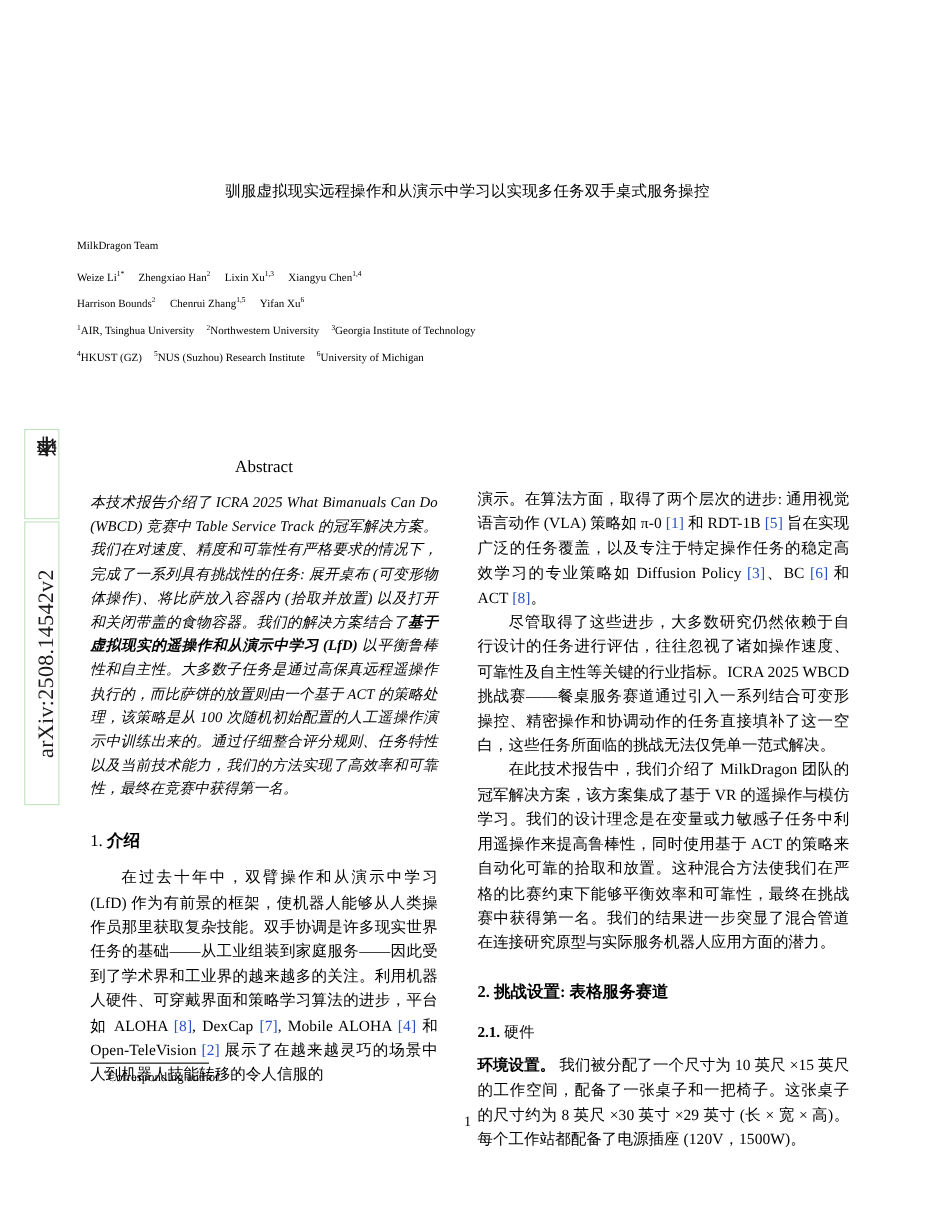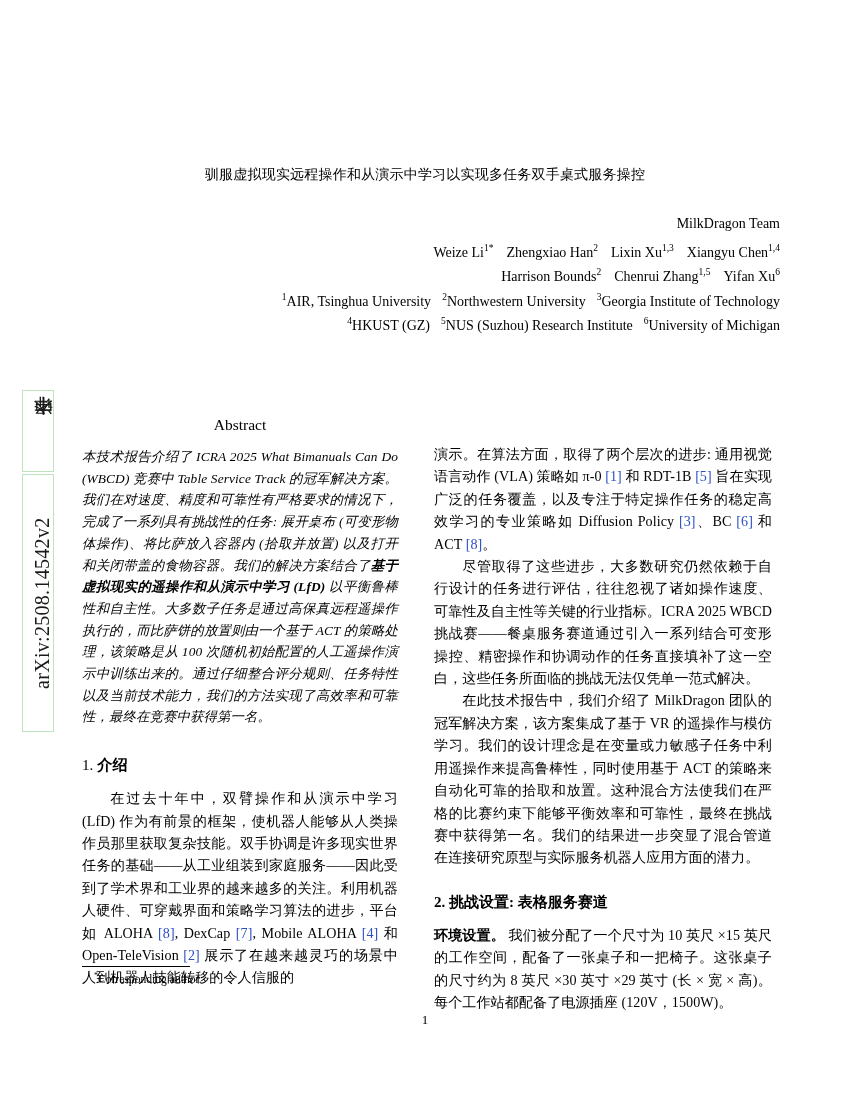--- a/index.html
+++ b/index.html
@@ -68,22 +68,22 @@
     line-height: 28px;
     letter-spacing: 0.2px;
     margin: 13px;
   }
 
   #author-block {
     position: absolute;
     left: 70px;
     top: 212px;
     width: 710px;
-    text-align: right;
-    font-size: 14px;
+    text-align: left;
+    font-size: 10px;
     line-height: 24.5px;
   }
   #team-name { display: block; margin-bottom: 4px; }
   .author-line { display: block; }
   .affil-line { display: block; }
   .author-sep { display: inline-block; width: 13px; }
   .affil-sep { display: inline-block; width: 11px; }
   sup { font-size: 0.68em; vertical-align: super; line-height: 0; }
   #email-line { display: block; margin-top: 2px; }
 
@@ -238,20 +238,21 @@
 <div id="col-right">
 
   <p class="cjk-body"><span>演示。在算法方面，取得了两个层次的进步: 通用视觉语言动作 (VLA) 策略如 π-0 </span><span class="cite">[1]</span><span> 和 RDT-1B </span><span class="cite">[5]</span><span> 旨在实现广泛的任务覆盖，以及专注于特定操作任务的稳定高效学习的专业策略如 Diffusion Policy </span><span class="cite">[3]</span><span>、BC </span><span class="cite">[6]</span><span> 和 ACT </span><span class="cite">[8]</span><span>。</span></p>
 
   <p class="cjk-body indent">尽管取得了这些进步，大多数研究仍然依赖于自行设计的任务进行评估，往往忽视了诸如操作速度、可靠性及自主性等关键的行业指标。ICRA 2025 WBCD 挑战赛——餐桌服务赛道通过引入一系列结合可变形操控、精密操作和协调动作的任务直接填补了这一空白，这些任务所面临的挑战无法仅凭单一范式解决。</p>
 
   <p class="cjk-body indent">在此技术报告中，我们介绍了 MilkDragon 团队的冠军解决方案，该方案集成了基于 VR 的遥操作与模仿学习。我们的设计理念是在变量或力敏感子任务中利用遥操作来提高鲁棒性，同时使用基于 ACT 的策略来自动化可靠的拾取和放置。这种混合方法使我们在严格的比赛约束下能够平衡效率和可靠性，最终在挑战赛中获得第一名。我们的结果进一步突显了混合管道在连接研究原型与实际服务机器人应用方面的潜力。</p>
 
   <h2 class="sec-heading"><span>2.</span> <span>挑战设置: 表格服务赛道</span></h2>
 
+  <h3 class="subsec-heading"><span>2.1.</span> <span class="sub-body">硬件</span></h3>
 
   <p class="cjk-body"><span class="para-lead">环境设置。</span><span> 我们被分配了一个尺寸为 10 英尺 ×15 英尺的工作空间，配备了一张桌子和一把椅子。这张桌子的尺寸约为 8 英尺 ×30 英寸 ×29 英寸 (长 × 宽 × 高)。每个工作站都配备了电源插座 (120V，1500W)。</span></p>
 
 </div>
 
 <div id="footnote">
   <div id="footnote-rule"></div>
   <p id="footnote-text"><sup>*</sup><span>Corresponding author.</span></p>
 </div>
 

